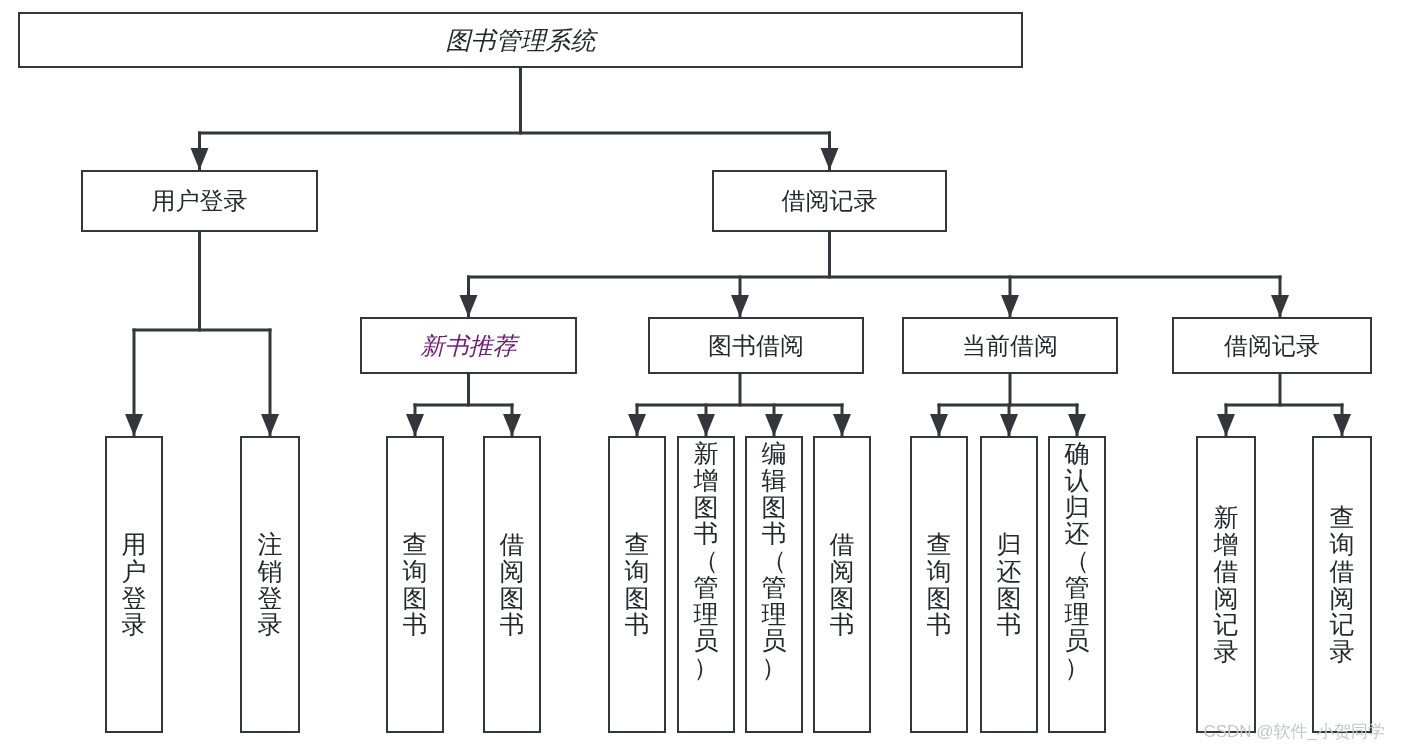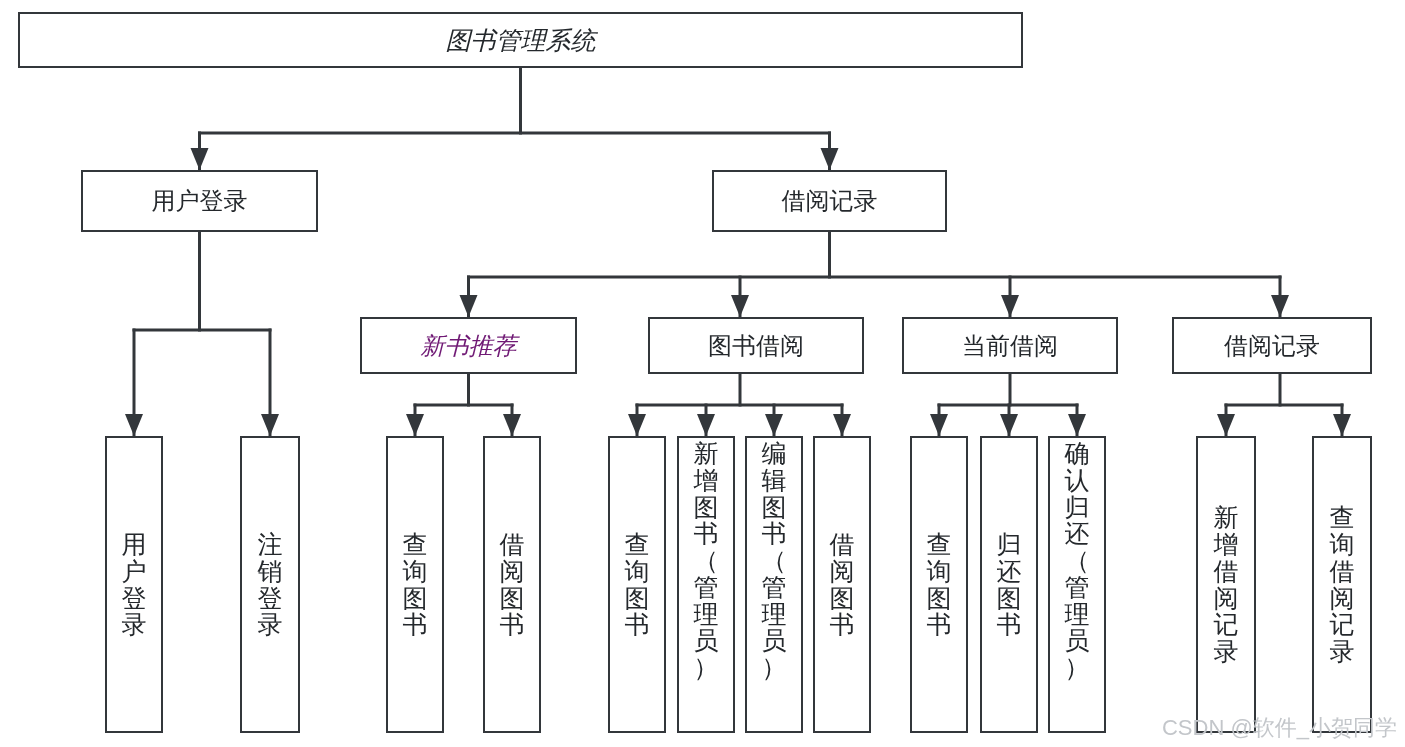--- a/index.html
+++ b/index.html
@@ -45,23 +45,23 @@
     align-items:center;
     justify-content:center;
     height:100%;
     width:100%;
   }
   .node-v .node-label .ch{display:block;}
   .node-v.node-v-top .node-label{justify-content:flex-start;padding-top:2px;}
 
   #watermark{
     position:absolute;
-    right:8px;
+    right:20px;
     bottom:4px;
-    font-size:22px;
+    font-size:17px;
     color:#c3c6ca;
     white-space:nowrap;
     font-family:"Liberation Sans","DejaVu Sans",sans-serif;
   }
 </style>
 </head>
 <body>
 
 <div id="diagram-root">
 

